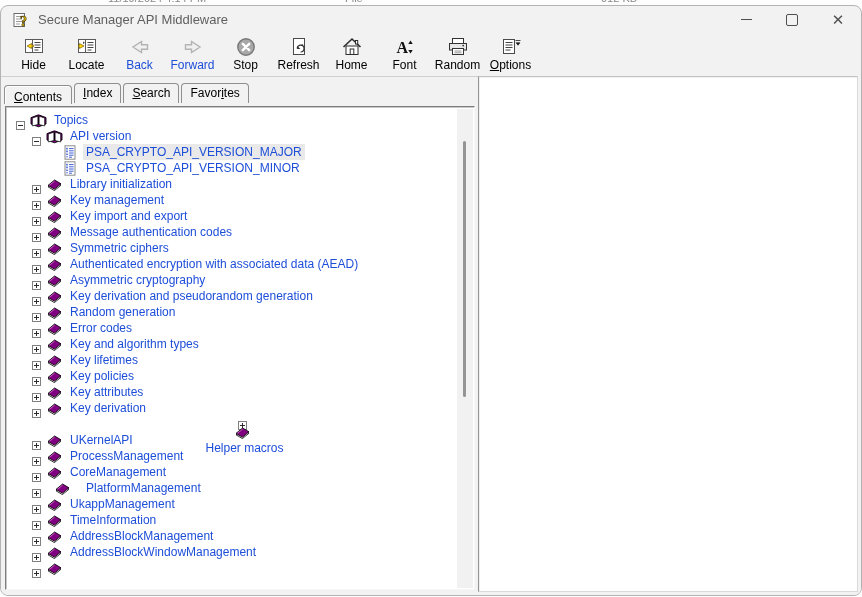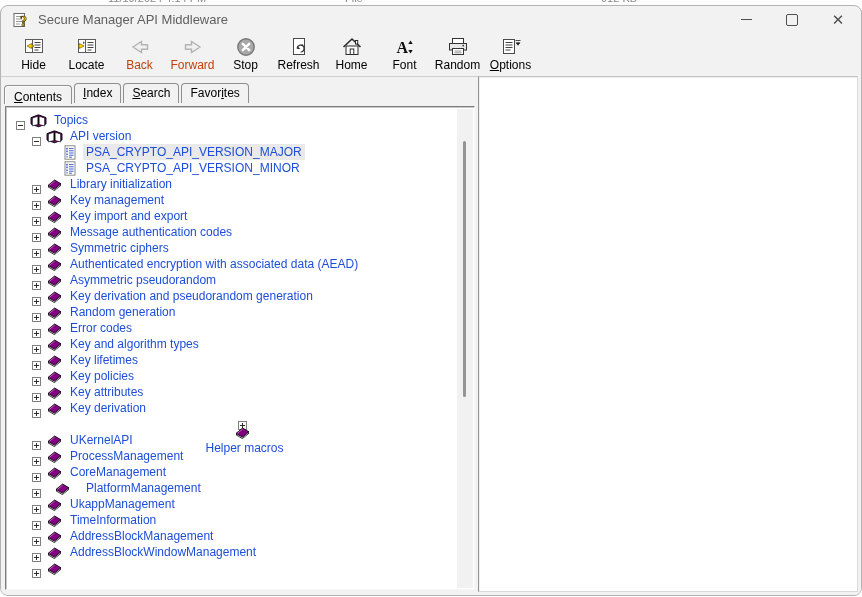--- a/index.html
+++ b/index.html
@@ -22,21 +22,21 @@
   .win-btn{width:46px;display:flex;align-items:center;justify-content:center;color:#4f4f4f;}
   .glyph-min{width:11px;height:1px;background:#4f4f4f;display:inline-block;}
   .glyph-max{width:10px;height:10px;border:1px solid #4f4f4f;border-radius:2px;display:inline-block;}
   .glyph-close{font-size:15px;line-height:15px;color:#4f4f4f;}
 
   
   .toolbar{height:42px;flex:none;display:flex;align-items:flex-start;padding:1px 4px 0 6px;}
   .tb-btn{min-width:47px;padding:1px 3px;display:flex;flex-direction:column;align-items:center;
           font-size:12px;color:#000;border-radius:3px;}
   .tb-btn .ticon{height:23px;display:flex;align-items:center;justify-content:center;}
-  .tb-btn.disabled{color:#c2410c;}
+  .tb-btn.disabled{color:#1d4ed8;}
   .tb-btn u{text-decoration:underline;text-underline-offset:1px;}
 
   
   .main{flex:1;display:flex;position:relative;background:#f2f2f2;min-height:0;}
   .left-pane{width:477px;flex:none;position:relative;border-top:1px solid #cfcfcf;}
   .tabs{position:absolute;top:6px;left:3px;display:flex;align-items:flex-end;z-index:3;}
   .tab{font-size:12px;color:#000;background:#f2f2f2;border:1px solid #8f8f8f;border-bottom:none;
        border-radius:4px 4px 0 0;padding:2px 8px 3px;margin-right:2px;position:relative;}
   .tab.active{padding:4px 9px 0;margin-bottom:-1px;z-index:4;
        box-shadow:inset 0 1px 0 #ffffff,inset 1px 0 0 #ffffff;}
@@ -327,21 +327,21 @@
             <div class="trow" style="padding-left: 16px;">
               <span class="expander"><svg width="9" height="9" viewBox="0 0 9 9">
                   <rect x="0.5" y="0.5" width="8" height="8" fill="#fff" stroke="#7f7f7f"></rect>
                   <path d="M2 4.5h5M4.5 2v5" stroke="#2d2d2d" stroke-width="1"></path>
                 </svg></span>
               <span class="node-icon"><svg width="17" height="15" viewBox="0 0 17 15">
                   <polygon points="2,9.8 8.6,4.4 15,8.2 8.4,13.6" fill="#fff" stroke="#000" stroke-width="0.8"></polygon>
                   <polygon points="2,8.4 8.6,3 15,6.8 8.4,12.2" fill="#80007f" stroke="#000" stroke-width="0.8"></polygon>
                   <path d="M3.4 8.3 8.6 4.1" stroke="#d890d8" stroke-width="0.7" fill="none"></path>
                 </svg></span>
-              <span class="tlabel">Asymmetric pseudorandom</span>
+              <span class="tlabel">Asymmetric cryptography</span>
             </div>
             <div class="trow" style="padding-left: 16px;">
               <span class="expander"><svg width="9" height="9" viewBox="0 0 9 9">
                   <rect x="0.5" y="0.5" width="8" height="8" fill="#fff" stroke="#7f7f7f"></rect>
                   <path d="M2 4.5h5M4.5 2v5" stroke="#2d2d2d" stroke-width="1"></path>
                 </svg></span>
               <span class="node-icon"><svg width="17" height="15" viewBox="0 0 17 15">
                   <polygon points="2,9.8 8.6,4.4 15,8.2 8.4,13.6" fill="#fff" stroke="#000" stroke-width="0.8"></polygon>
                   <polygon points="2,8.4 8.6,3 15,6.8 8.4,12.2" fill="#80007f" stroke="#000" stroke-width="0.8"></polygon>
                   <path d="M3.4 8.3 8.6 4.1" stroke="#d890d8" stroke-width="0.7" fill="none"></path>

